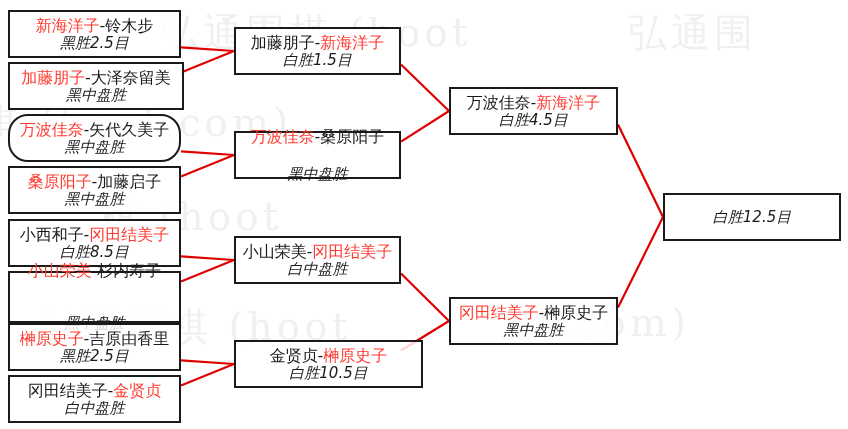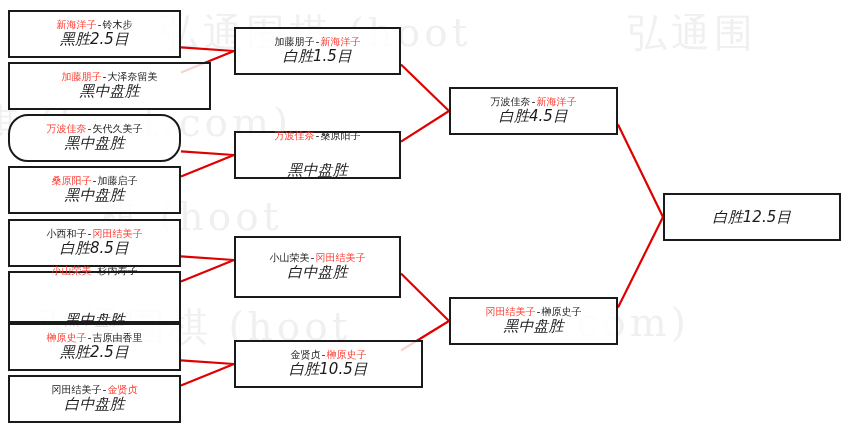--- a/index.html
+++ b/index.html
@@ -40,24 +40,24 @@
     border:2px solid #1a1a1a;
     background:rgba(255,255,255,0.82);
     z-index:2;
     display:flex;
     flex-direction:column;
     align-items:center;
     justify-content:center;
     line-height:1.12;
   }
   .pair{
-    font-size:10px;
+    font-size:16px;
     white-space:nowrap;
     color:#1a1a1a;
-    font-family:Liberation Mono, monospace;
+    font-family:Liberation Serif, serif;
   }
   .pair .w{color:#ff3b30;}
   .pair .l{color:#1a1a1a;}
   .pair .sep{color:#1a1a1a;}
   .result{
     font-size:15px;
     color:#1a1a1a;
     white-space:nowrap;
     font-family:"DejaVu Sans","Liberation Sans",sans-serif;
     font-style:italic;
@@ -90,21 +90,21 @@
       <line x1="401" y1="350.56" x2="449" y2="321" stroke="#e00000" stroke-width="2.2"></line>
       <line x1="618" y1="124.44" x2="663" y2="217" stroke="#e00000" stroke-width="2.2"></line>
       <line x1="618" y1="307.56" x2="663" y2="217" stroke="#e00000" stroke-width="2.2"></line>
     </svg>
 
   <div id="nodes">
       <div class="node" style="left: 8px; top: 10px; width: 173px; height: 48px;">
         <div class="pair"><span class="w">新海洋子</span><span class="sep">-</span><span class="l">铃木步</span></div>
         <div class="result">黑胜2.5目</div>
       </div>
-      <div class="node" style="left: 8px; top: 62px; width: 203px; height: 48px;">
+      <div class="node" style="left: 8px; top: 62px; width: 176px; height: 48px;">
         <div class="pair"><span class="w">加藤朋子</span><span class="sep">-</span><span class="l">大泽奈留美</span></div>
         <div class="result">黑中盘胜</div>
       </div>
       <div class="node" style="left: 8px; top: 114px; width: 173px; height: 48px; border-radius: 20px;">
         <div class="pair"><span class="w">万波佳奈</span><span class="sep">-</span><span class="l">矢代久美子</span></div>
         <div class="result">黑中盘胜</div>
       </div>
       <div class="node" style="left: 8px; top: 166px; width: 173px; height: 48px;">
         <div class="pair"><span class="w">桑原阳子</span><span class="sep">-</span><span class="l">加藤启子</span></div>
         <div class="result">黑中盘胜</div>
@@ -126,21 +126,21 @@
         <div class="result">白中盘胜</div>
       </div>
       <div class="node" style="left: 234px; top: 27px; width: 167px; height: 48px;">
         <div class="pair"><span class="l">加藤朋子</span><span class="sep">-</span><span class="w">新海洋子</span></div>
         <div class="result">白胜1.5目</div>
       </div>
       <div class="node" style="left: 234px; top: 131px; width: 167px; height: 48px; gap: 20px;">
         <div class="pair"><span class="w">万波佳奈</span><span class="sep">-</span><span class="l">桑原阳子</span></div>
         <div class="result">黑中盘胜</div>
       </div>
-      <div class="node" style="left: 234px; top: 236px; width: 167px; height: 62px;">
+      <div class="node" style="left: 234px; top: 236px; width: 167px; height: 48px;">
         <div class="pair"><span class="l">小山荣美</span><span class="sep">-</span><span class="w">冈田结美子</span></div>
         <div class="result">白中盘胜</div>
       </div>
       <div class="node" style="left: 234px; top: 340px; width: 189px; height: 48px;">
         <div class="pair"><span class="l">金贤贞</span><span class="sep">-</span><span class="w">榊原史子</span></div>
         <div class="result">白胜10.5目</div>
       </div>
       <div class="node" style="left: 449px; top: 87px; width: 169px; height: 48px;">
         <div class="pair"><span class="l">万波佳奈</span><span class="sep">-</span><span class="w">新海洋子</span></div>
         <div class="result">白胜4.5目</div>

